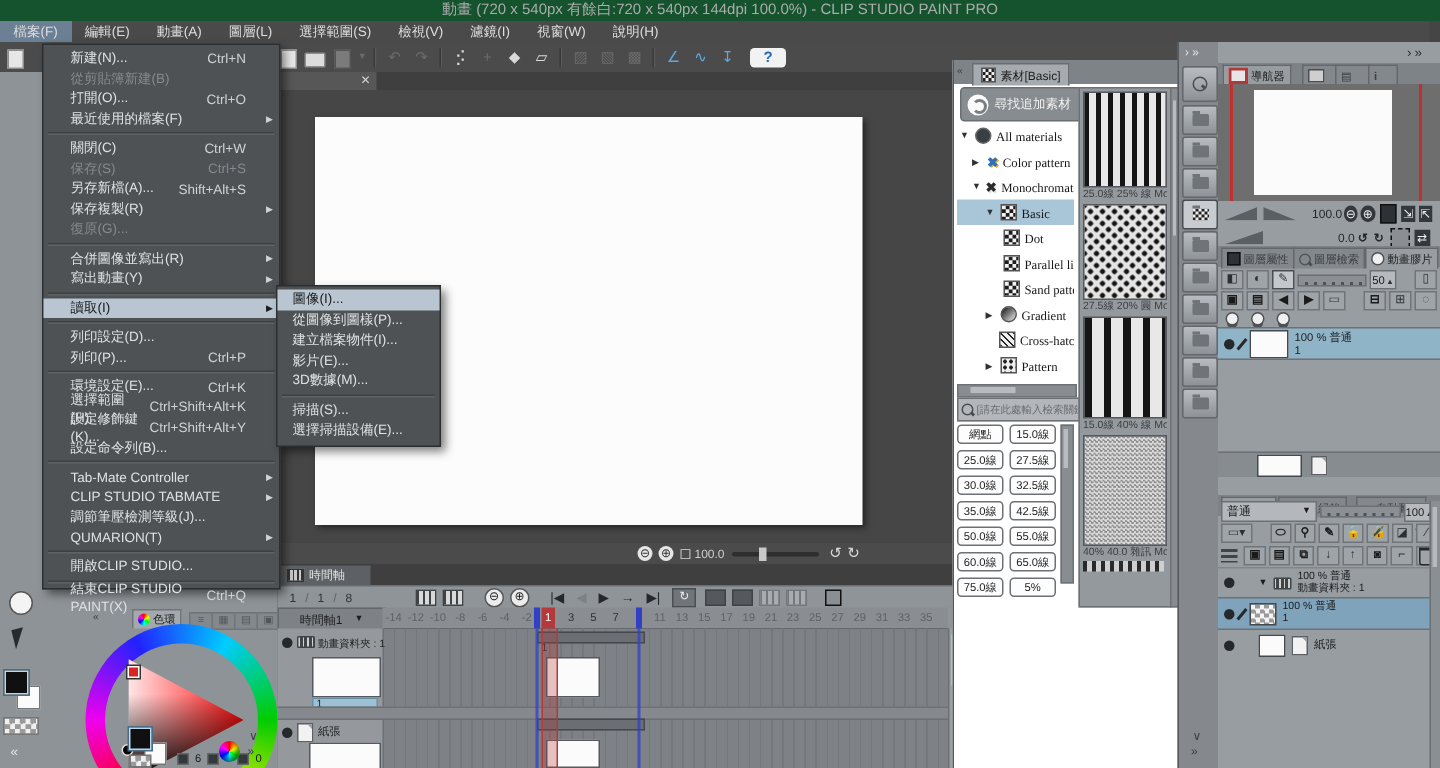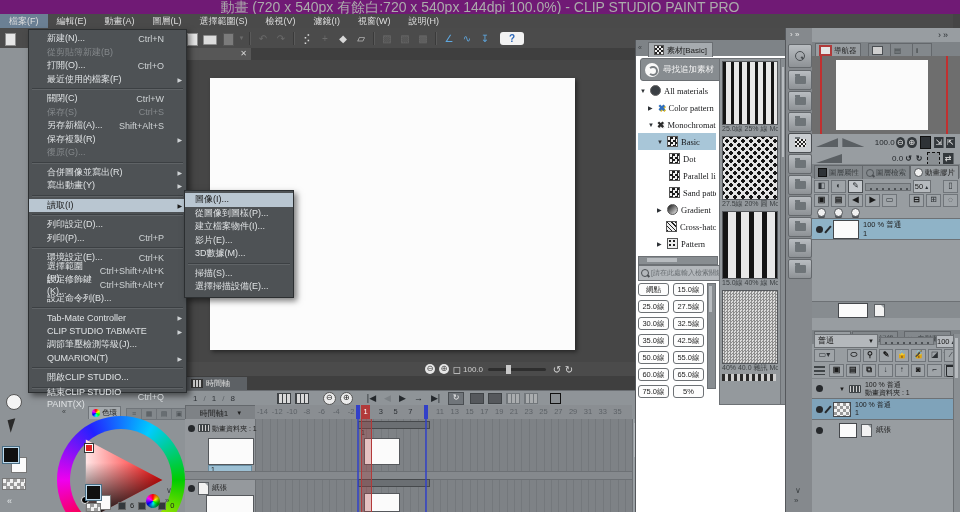--- a/index.html
+++ b/index.html
@@ -1,22 +1,22 @@
 <!DOCTYPE html>
 <html><head>
 <meta charset="utf-8">
 <style>
   html,body{margin:0;padding:0;background:#2e2e2e}
   #app{position:relative;width:960px;height:512px;overflow:hidden;background:#454545;
        font-family:"Liberation Sans",sans-serif;color:#222;-webkit-user-select:none}
   .abs{position:absolute}
   .t7{font-size:7px}.t75{font-size:7.5px}.t8{font-size:8px}.t9{font-size:9px}
   
-  #titlebar{left:0;top:0;width:960px;height:14px;background:#701a75;color:#ababab;
-            font-size:14px;text-align:center;line-height:14px}
+  #titlebar{left:0;top:0;width:960px;height:14px;background:#14532d;color:#ababab;
+            font-size:10px;text-align:center;line-height:14px}
   #menubar{left:0;top:14px;width:953px;height:14px;background:#4a4a4a;display:flex}
   .mb-item{padding:0 9px;font-size:9px;line-height:14px;color:#dedede}
   .mb-item.active{background:#6b8094}
   #cmdbar{left:0;top:28px;width:785px;height:20px;background:#4b4b4b;border-bottom:1px solid #333;display:flex;align-items:center}
   .ci{width:16px;height:15px;text-align:center;line-height:15px;font-size:10px;color:#d8d8d8;margin:0 1px}
   .ci.dim{color:#6b6b6b}.ci.blu{color:#5fa8e0}
   .csep{width:1px;height:13px;background:#3a3a3a;border-right:1px solid #5a5a5a;margin:0 3px}
   .page{display:inline-block;width:9px;height:11px;background:#e6e6e6;border:1px solid #8e8e8e;margin-top:2px}
   .page.gray{background:#7b7b7b;border-color:#555}
   .folderW{display:inline-block;width:12px;height:8px;background:#dcdcdc;border:1px solid #8e8e8e;margin-top:4px;border-radius:1px}

